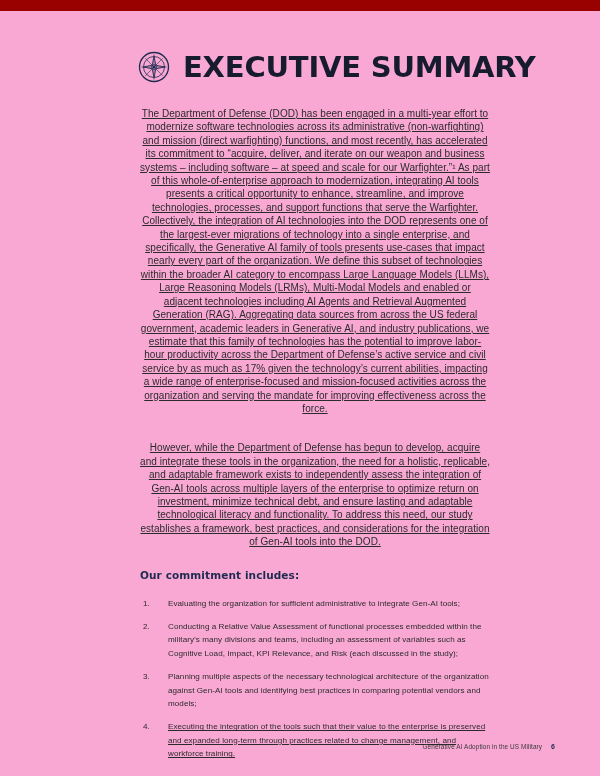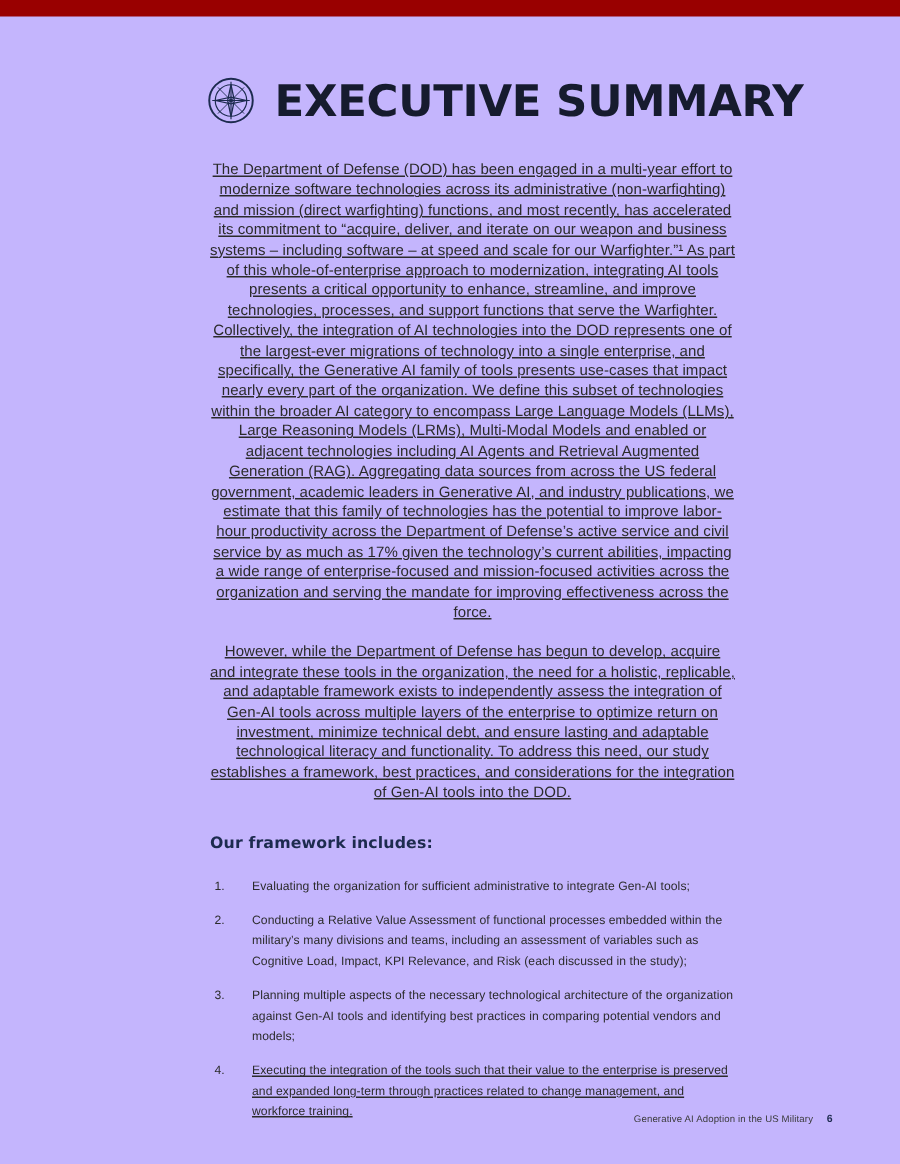--- a/index.html
+++ b/index.html
@@ -10,21 +10,21 @@
     width: 600px;
     height: 776px;
     background: #e9e9e9;
     font-family: "Liberation Sans", sans-serif;
     overflow: hidden;
   }
   .page {
     position: relative;
     width: 600px;
     height: 776px;
-    background: #c4b5fd;
+    background: #f9a8d4;
     box-sizing: border-box;
     overflow: hidden;
   }
   .top-bar {
     position: absolute;
     top: 0;
     left: 0;
     width: 600px;
     height: 11px;
     background: #990000;
@@ -65,21 +65,21 @@
   .body-p {
     margin: 0;
     font-size: 10px;
     line-height: 13.4px;
     color: #2b2b2b;
     text-align: center;
     letter-spacing: 0.05px;
     text-decoration: underline;
   }
   .p-first { margin-top: 24px; }
-  .p-gap { margin-top: 13px; }
+  .p-gap { margin-top: 26px; }
 
   .subhead {
     margin: 0;
     margin-top: 20px;
     font-family: "DejaVu Sans", sans-serif;
     font-size: 10.5px;
     font-weight: 700;
     color: #1d2b4f;
     letter-spacing: 0.1px;
   }
@@ -161,21 +161,21 @@
           <circle cx="32" cy="32" r="2.6" fill="#1d2b4f"></circle>
         </svg>
       </span>
       <span class="title-text">EXECUTIVE SUMMARY</span>
     </div>
 
     <p class="body-p p-first">The Department of Defense (DOD) has been engaged in a multi-year effort to modernize software technologies across its administrative (non-warfighting) and mission (direct warfighting) functions, and most recently, has accelerated its commitment to “acquire, deliver, and iterate on our weapon and business systems – including software – at speed and scale for our Warfighter.”¹ As part of this whole-of-enterprise approach to modernization, integrating AI tools presents a critical opportunity to enhance, streamline, and improve technologies, processes, and support functions that serve the Warfighter. Collectively, the integration of AI technologies into the DOD represents one of the largest-ever migrations of technology into a single enterprise, and specifically, the Generative AI family of tools presents use-cases that impact nearly every part of the organization. We define this subset of technologies within the broader AI category to encompass Large Language Models (LLMs), Large Reasoning Models (LRMs), Multi-Modal Models and enabled or adjacent technologies including AI Agents and Retrieval Augmented Generation (RAG). Aggregating data sources from across the US federal government, academic leaders in Generative AI, and industry publications, we estimate that this family of technologies has the potential to improve labor-hour productivity across the Department of Defense’s active service and civil service by as much as 17% given the technology’s current abilities, impacting a wide range of enterprise-focused and mission-focused activities across the organization and serving the mandate for improving effectiveness across the force.</p>
 
     <p class="body-p p-gap">However, while the Department of Defense has begun to develop, acquire and integrate these tools in the organization, the need for a holistic, replicable, and adaptable framework exists to independently assess the integration of Gen-AI tools across multiple layers of the enterprise to optimize return on investment, minimize technical debt, and ensure lasting and adaptable technological literacy and functionality. To address this need, our study establishes a framework, best practices, and considerations for the integration of Gen-AI tools into the DOD.</p>
 
-    <h2 class="subhead">Our framework includes:</h2>
+    <h2 class="subhead">Our commitment includes:</h2>
 
     <ol class="framework-list">
       <li>Evaluating the organization for sufficient administrative to integrate Gen-AI tools;</li>
       <li>Conducting a Relative Value Assessment of functional processes embedded within the military’s many divisions and teams, including an assessment of variables such as Cognitive Load, Impact, KPI Relevance, and Risk (each discussed in the study);</li>
       <li>Planning multiple aspects of the necessary technological architecture of the organization against Gen-AI tools and identifying best practices in comparing potential vendors and models;</li>
       <li>Executing the integration of the tools such that their value to the enterprise is preserved and expanded long-term through practices related to change management, and workforce training.</li>
     </ol>
 
 
   </div>

